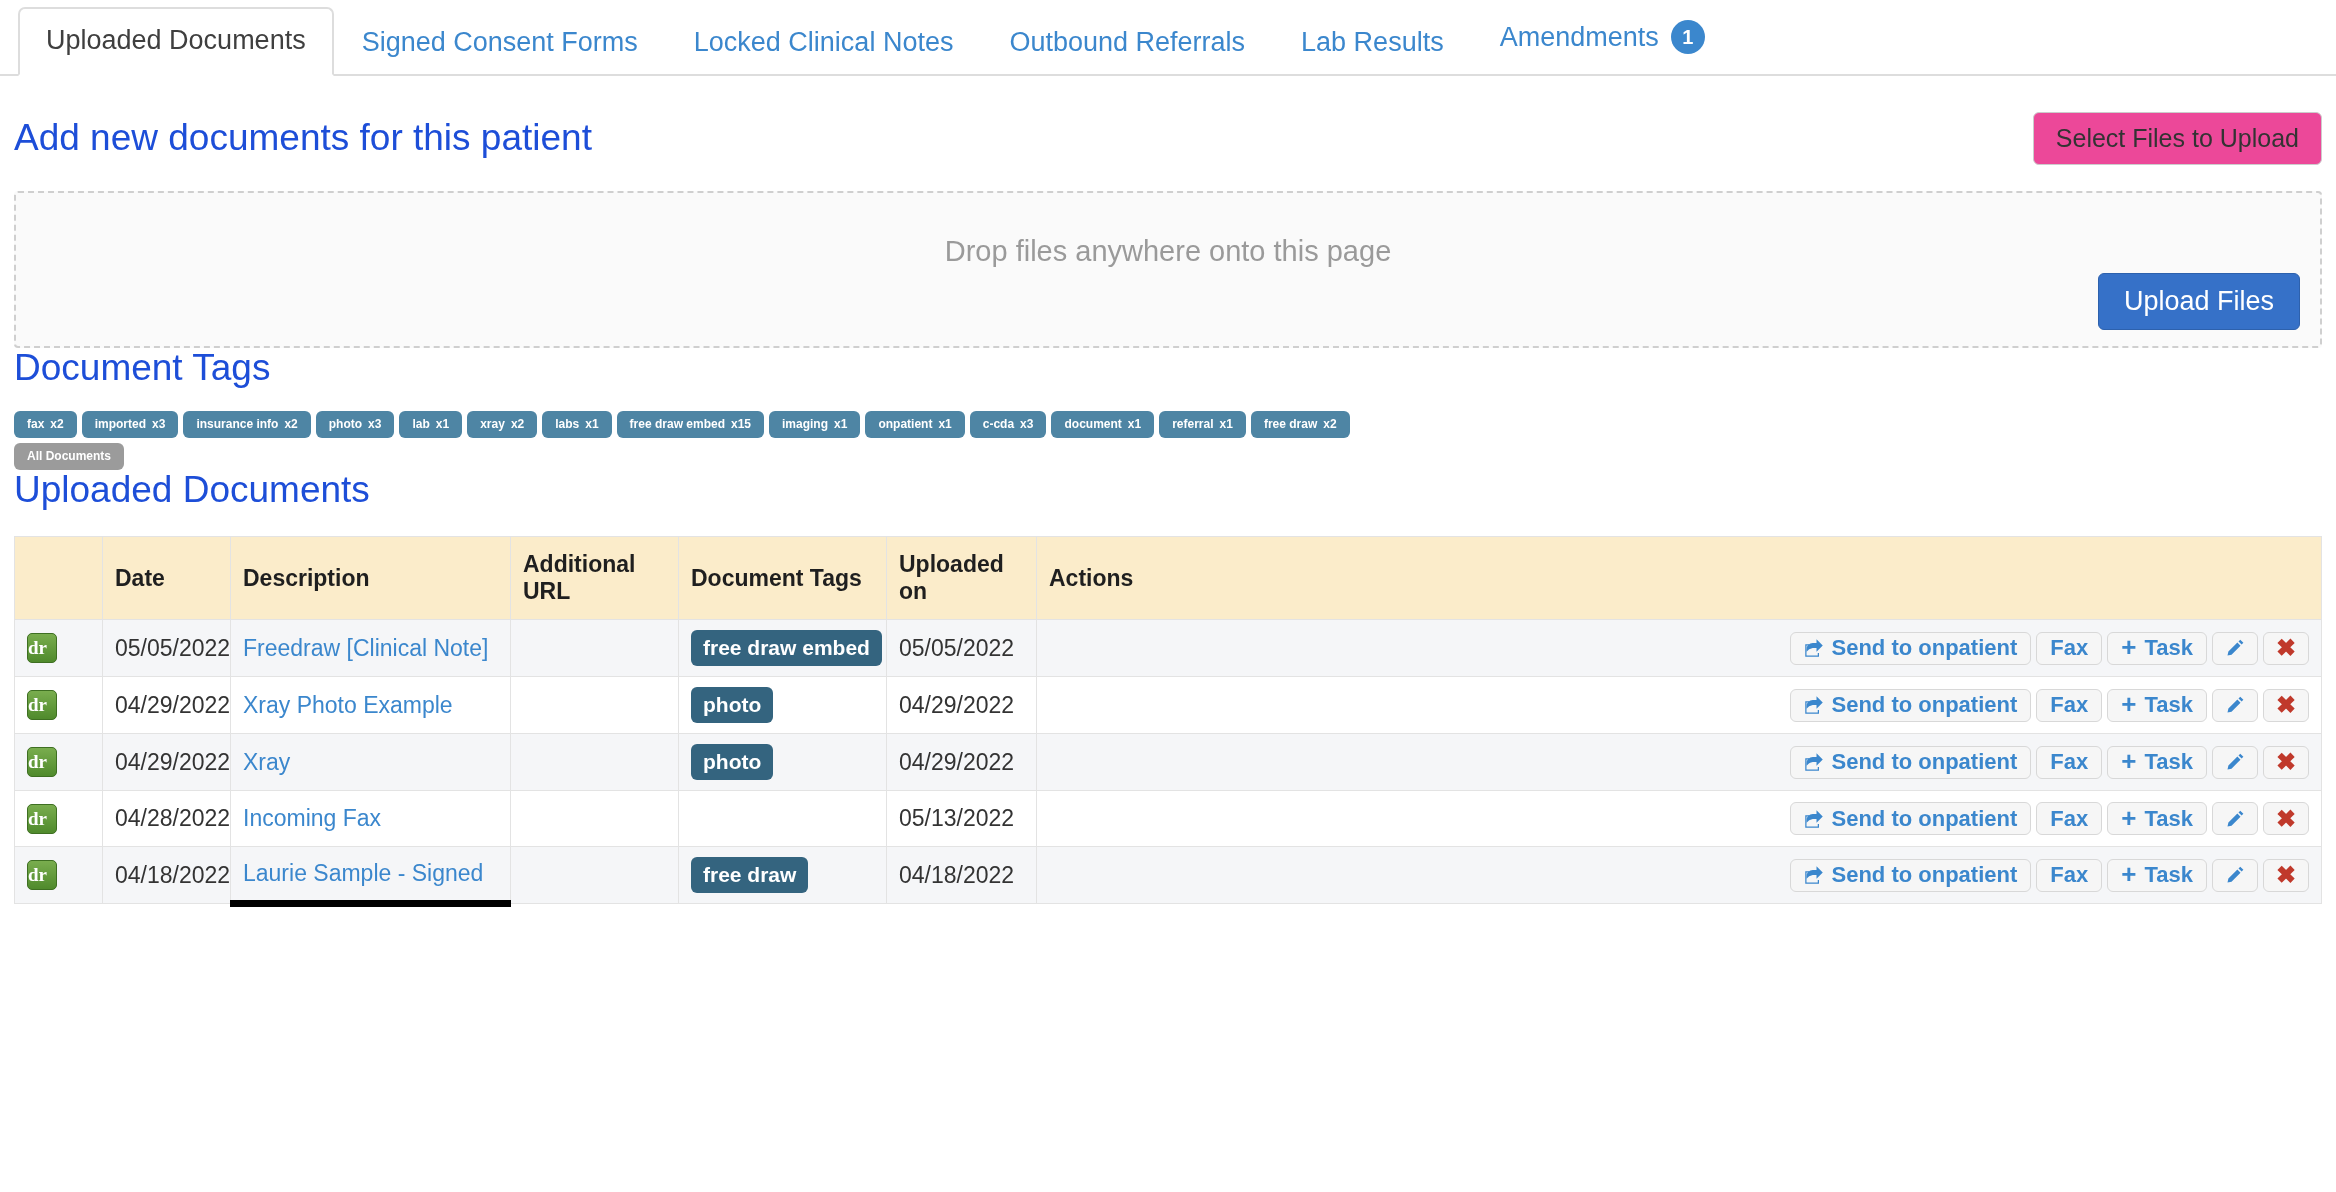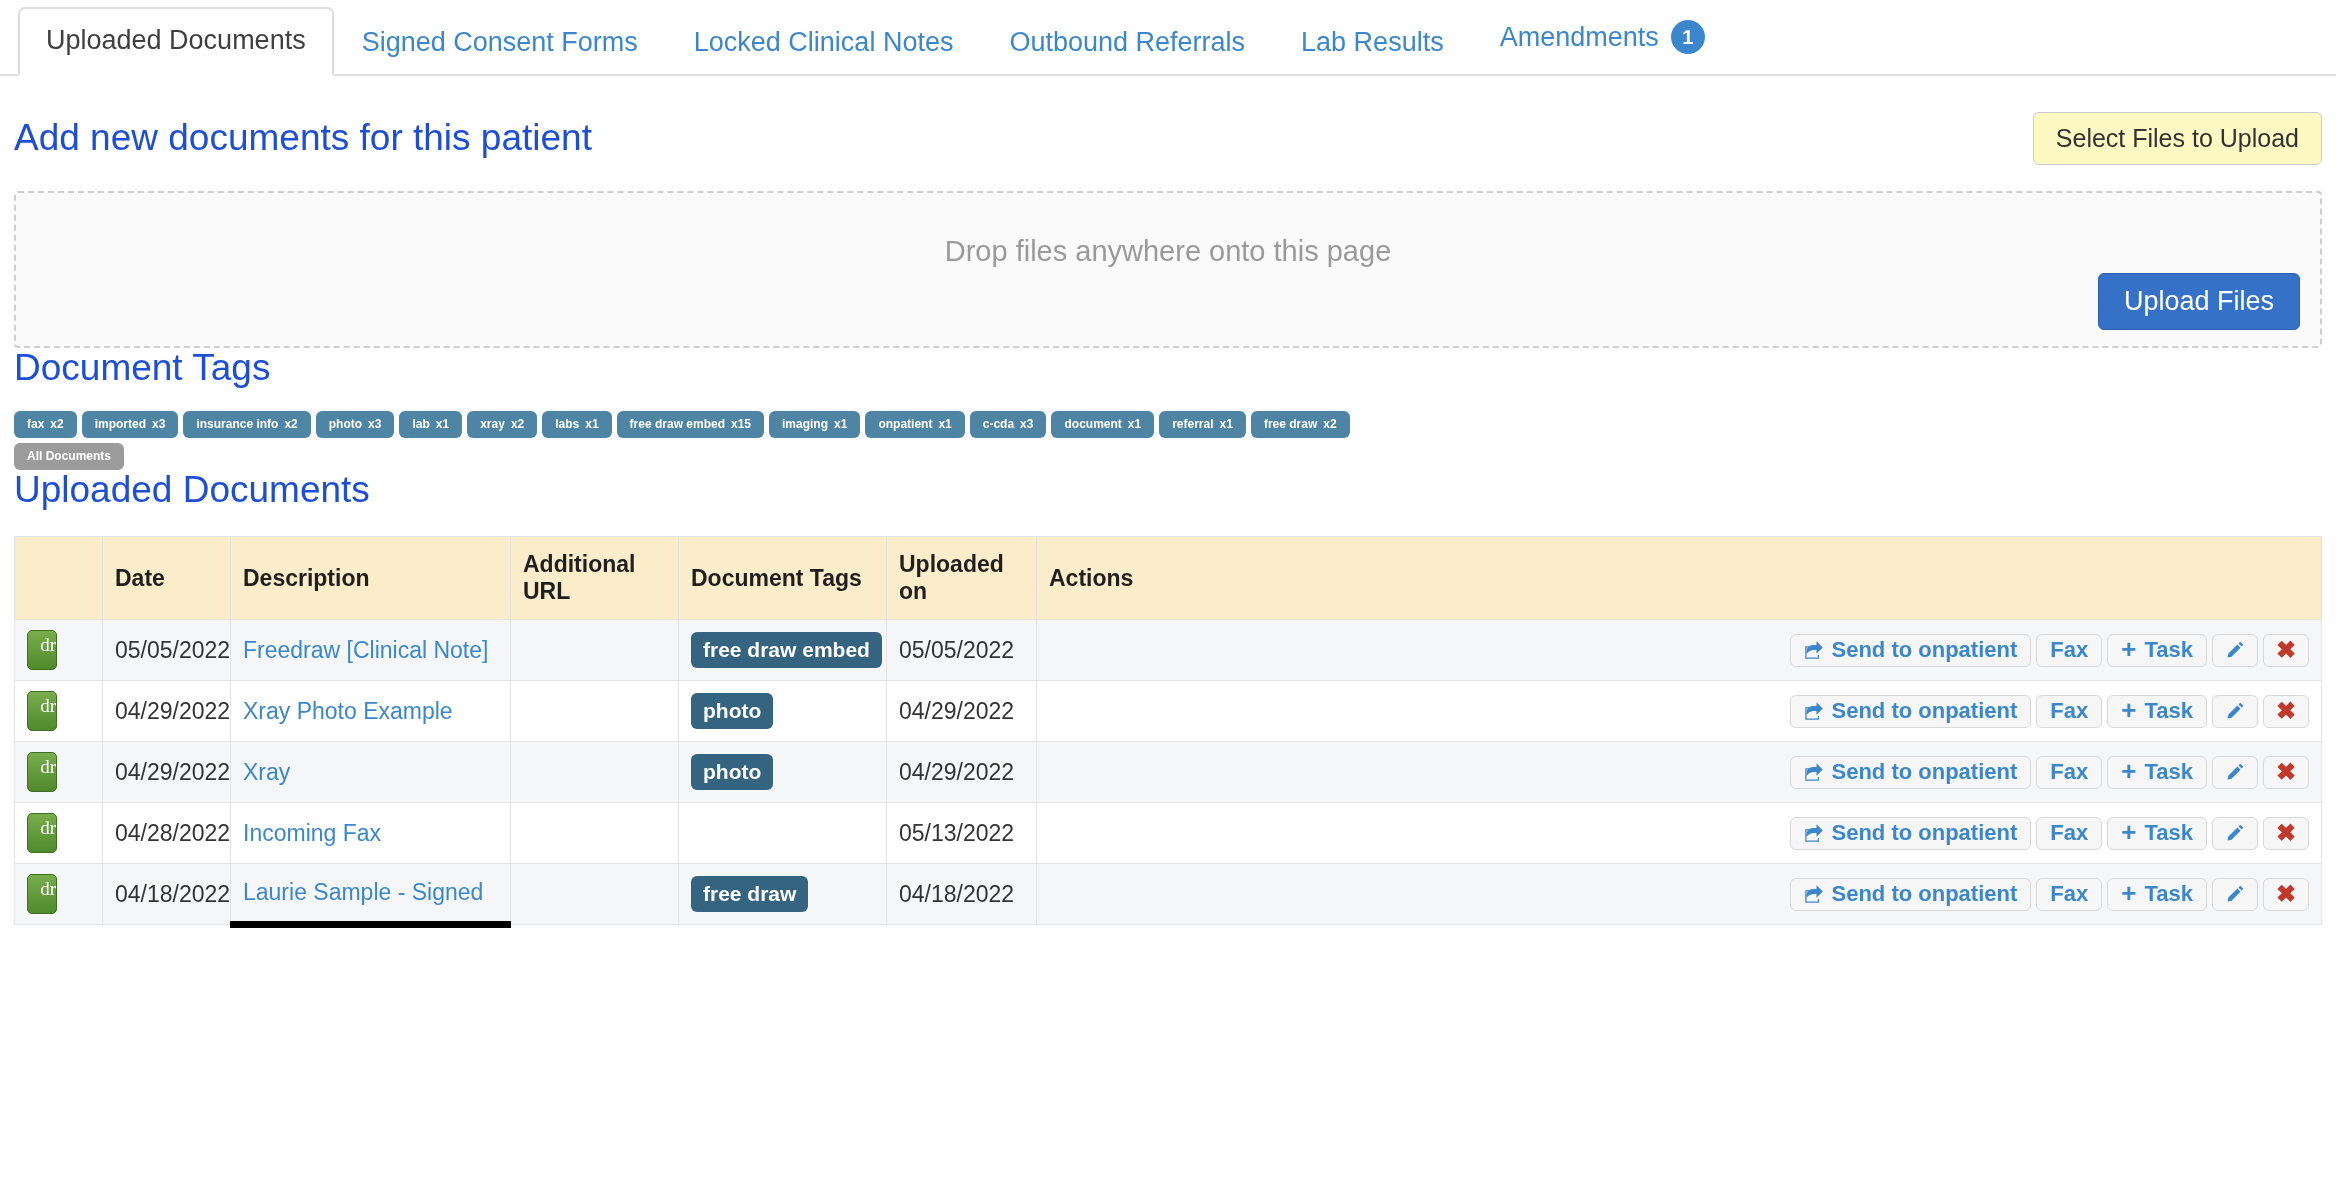--- a/index.html
+++ b/index.html
@@ -68,21 +68,21 @@
     margin-top: 36px;
   }
   h2.green {
     color: #1d4ed8;
     font-size: 37px;
     font-weight: normal;
     margin: 0;
     line-height: 1.1;
   }
   .btn-default {
-    background: #fef9c3;
+    background: #ec4899;
     border: 1px solid #cccccc;
     border-radius: 6px;
     color: #333333;
     font-size: 25px;
     padding: 11px 22px;
     cursor: pointer;
     font-family: inherit;
   }
 
   
@@ -178,29 +178,29 @@
   
   th.hl, td.hl {
     border-left: 7px solid #000000;
     border-right: 7px solid #000000;
   }
   th.hl { border-top: 7px solid #000000; }
   tbody tr:last-child td.hl { border-bottom: 7px solid #000000; }
 
   .dr-icon {
     display: inline-block;
-    width: 30px; height: 40px;
+    width: 30px; height: 30px;
     border-radius: 5px;
     background: linear-gradient(#79ad4e, #4f8a2c);
     border: 1px solid #3e6f22;
     color: #ffffff;
     font-size: 19px;
-    font-weight: normal;
+    font-weight: bold;
     line-height: 28px;
-    text-align: right;
+    text-align: left;
     font-family: "Liberation Serif", serif;
   }
 
   .doclink {
     color: #3b87cd;
     text-decoration: none;
     cursor: pointer;
   }
 
   .tag-pill {

